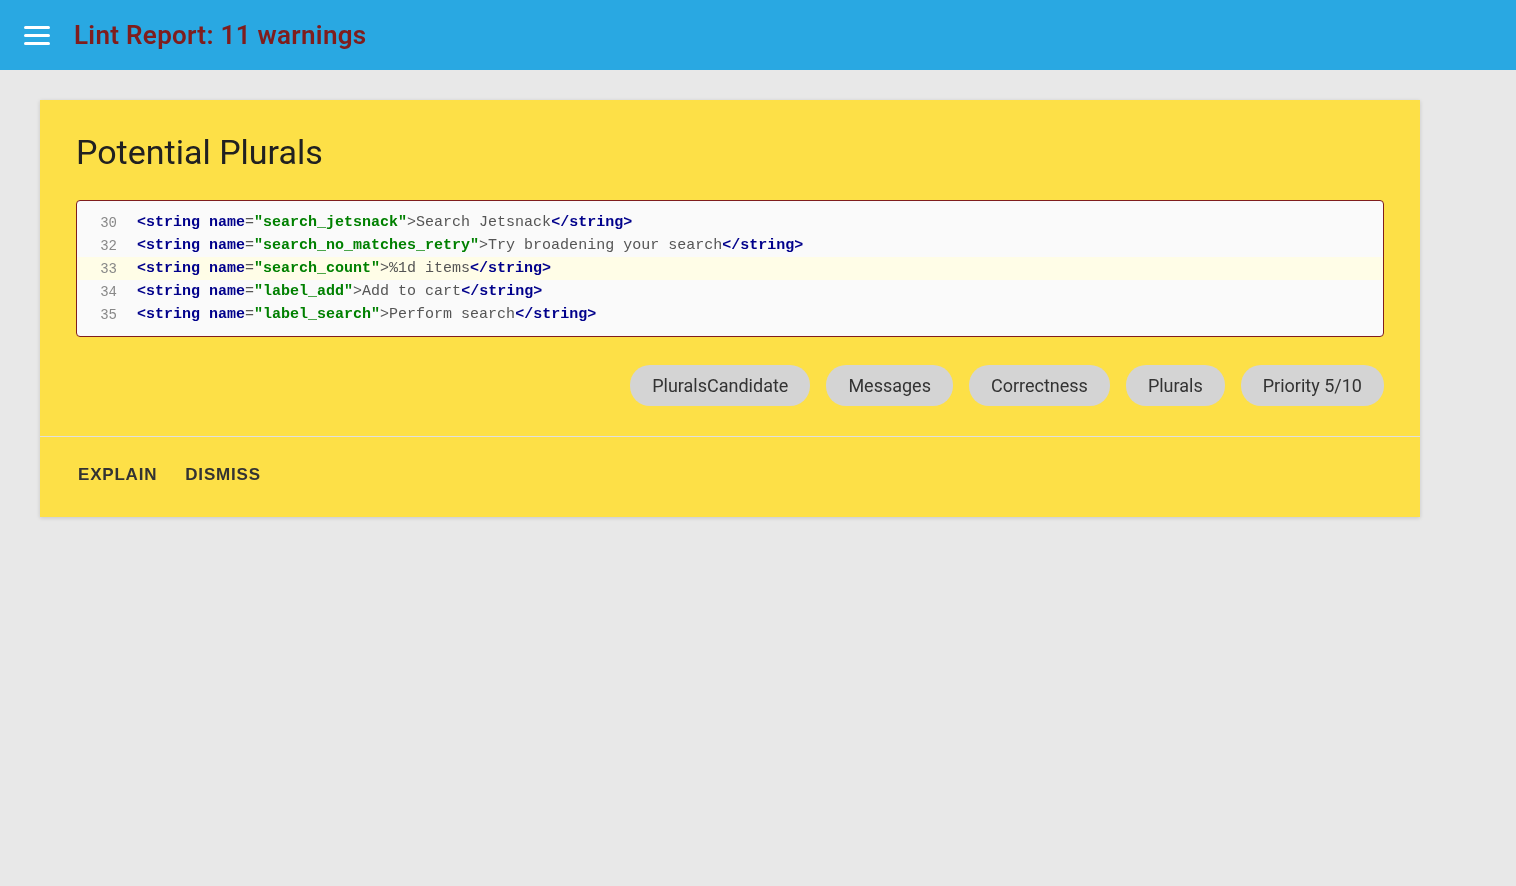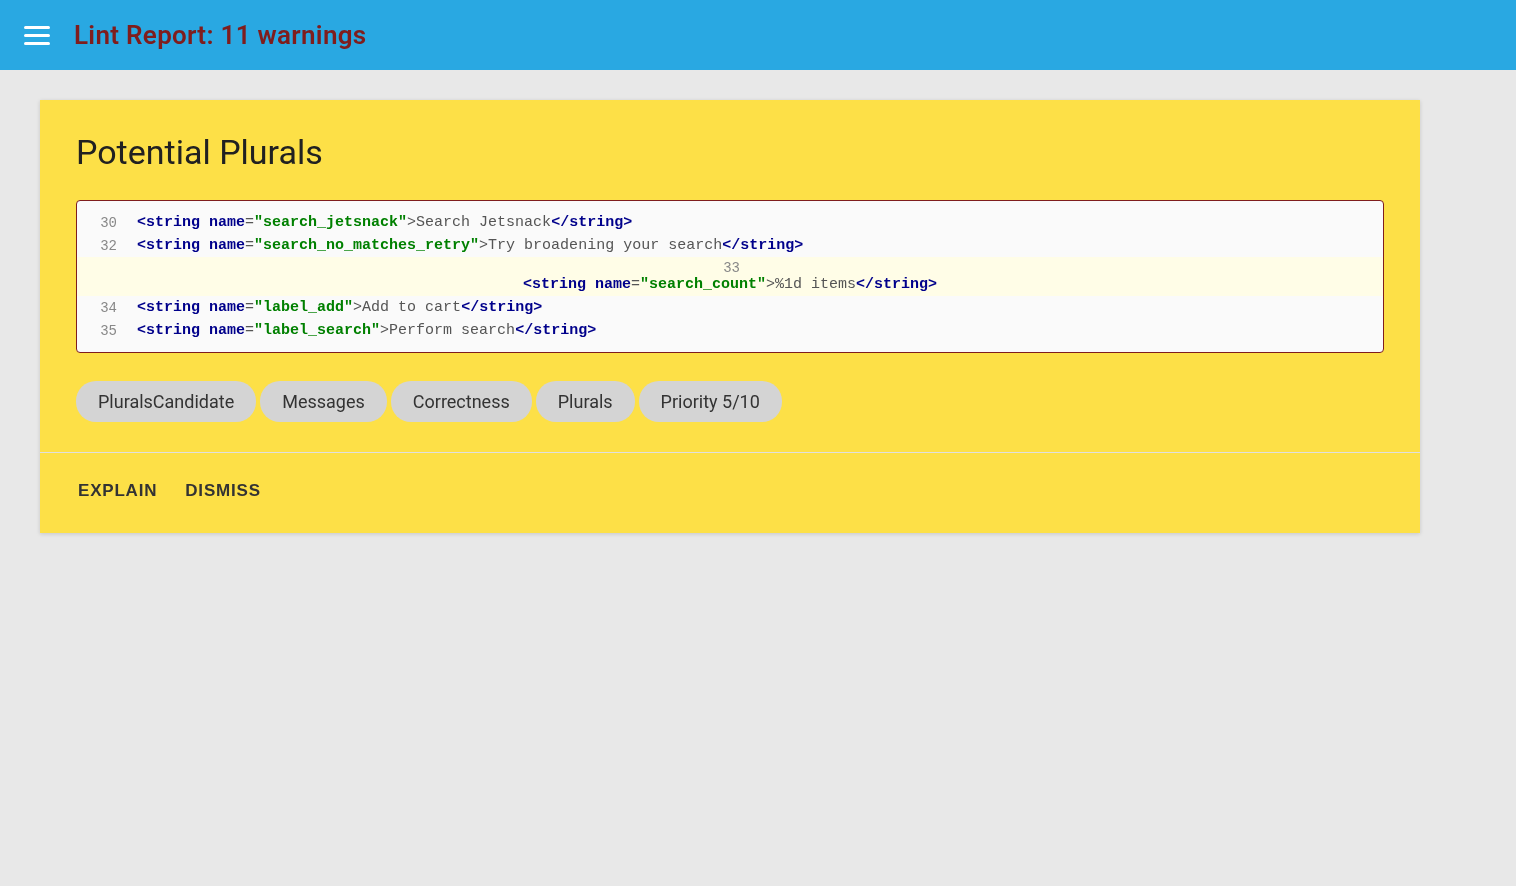--- a/index.html
+++ b/index.html
@@ -88,21 +88,20 @@
     }
 
     .code-line {
       display: flex;
       align-items: center;
       padding: 3px 0;
     }
 
     .code-line.highlighted {
       background: #fffde7;
-      flex-direction: column;
     }
 
     .line-number {
       color: #888;
       min-width: 60px;
       text-align: right;
       padding-right: 20px;
       user-select: none;
       font-size: 14px;
     }
@@ -125,22 +124,22 @@
 
     .xml-attr-value {
       color: #008000;
       font-weight: bold;
     }
 
     
     .tags-row {
       display: flex;
       flex-wrap: wrap;
-      gap: 4px;
-      justify-content: flex-start;
+      gap: 16px;
+      justify-content: flex-end;
       margin-bottom: 30px;
     }
 
     .tag-badge {
       background: #d4d4d4;
       border-radius: 20px;
       padding: 10px 22px;
       font-size: 18px;
       color: #333;
       font-weight: 400;

